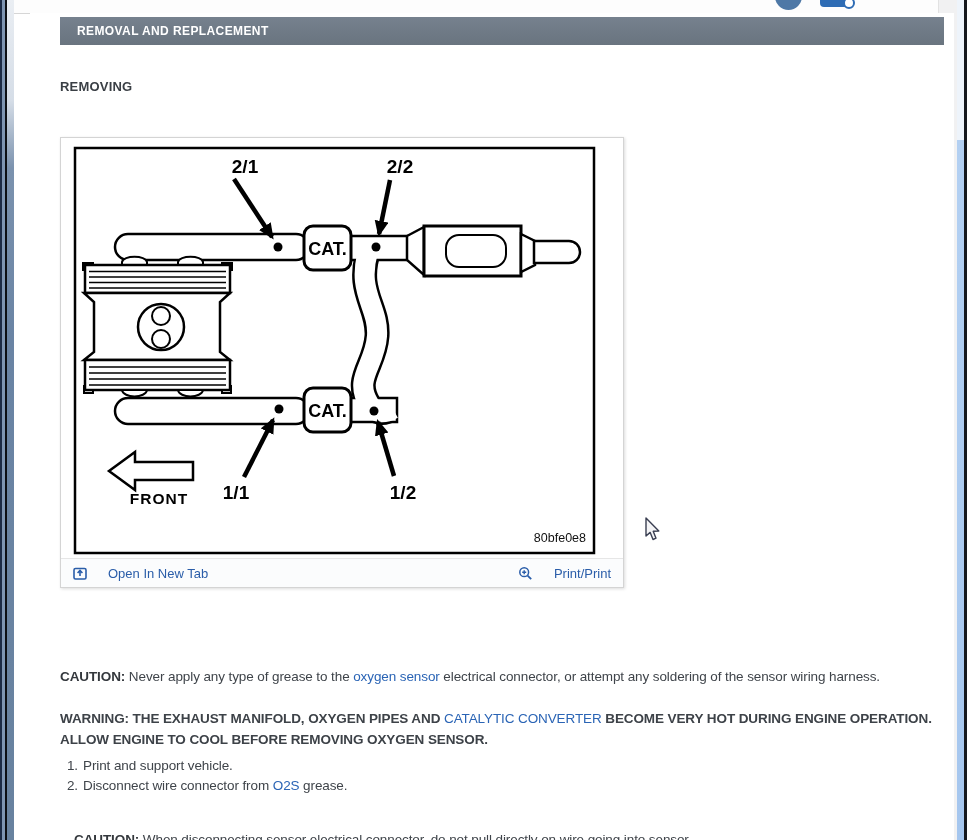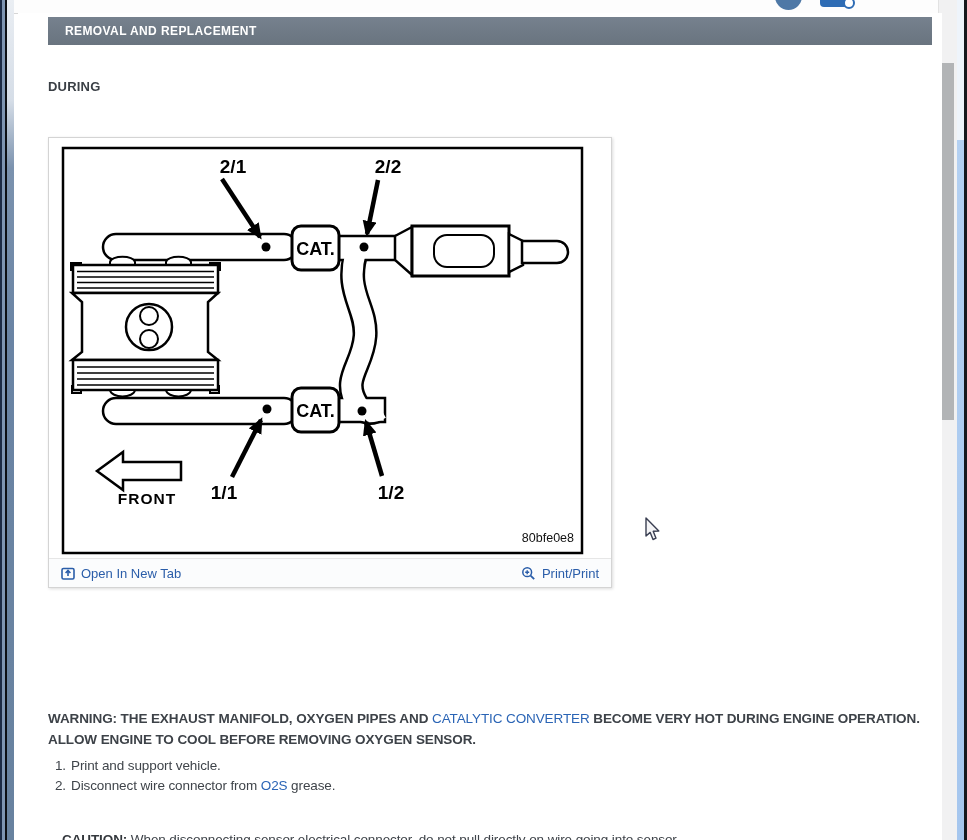--- a/index.html
+++ b/index.html
@@ -18,41 +18,41 @@
   .right-dark{position:absolute;left:964px;width:3px;top:0;bottom:0;background:#15181d;}
   
   .sb-track{position:absolute;left:938px;width:18px;top:0;bottom:0;background:#f1f1f2;border-left:1px solid #e2e2e2;}
   .sb-thumb{position:absolute;left:940px;width:14px;top:63px;height:357px;background:#b2b4b6;}
   
   .topbar{position:absolute;left:14px;top:0;width:924px;height:13px;background:#fdfdfd;border-bottom:1px solid #d6d6d6;overflow:hidden;}
   .avatar-cut{position:absolute;left:761px;top:-17px;width:27px;height:27px;border-radius:50%;background:#4e78a6;}
   .print-cut{position:absolute;left:806px;top:-13px;width:28px;height:20px;border-radius:4px;background:#2e6cb4;}
   .print-badge{position:absolute;left:829px;top:-3px;width:8px;height:8px;border-radius:50%;background:#fff;border:2px solid #2e6cb4;}
   
-  .content{position:absolute;left:18px;top:13px;width:924px;height:827px;background:#fff;}
+  .content{position:absolute;left:30px;top:13px;width:924px;height:827px;background:#fff;}
   .section-header{
     position:absolute;left:30px;top:4px;width:884px;height:28px;box-sizing:border-box;
     background:linear-gradient(180deg,#76818e,#69747f);
     color:#ffffff;font-size:12px;font-weight:bold;letter-spacing:.4px;
     line-height:28px;padding-left:17px;
   }
   .removal-heading{position:absolute;left:30px;top:66px;font-size:13px;font-weight:bold;color:#3a3f45;letter-spacing:.2px;}
   
   .figure-card{
     position:absolute;left:30px;top:124px;width:564px;height:451px;box-sizing:border-box;
     background:#fff;border:1px solid #d4d4d4;box-shadow:1px 1px 3px rgba(0,0,0,.14);
   }
   .diagram{position:absolute;left:12px;top:8px;}
   .figure-footer{
     position:absolute;left:0;right:0;bottom:0;height:29px;
     border-top:1px solid #e6e6e6;background:#fbfcfd;
     display:flex;justify-content:space-between;align-items:center;
     padding:0 12px;box-sizing:border-box;
   }
-  .fig-link{display:flex;align-items:center;gap:6px;color:#2a5da9;font-size:13px;text-decoration:none;cursor:pointer;}
+  .fig-link{display:flex;align-items:center;gap:21px;color:#2a5da9;font-size:13px;text-decoration:none;cursor:pointer;}
   .fig-link svg{display:block;}
   
   .para{position:absolute;width:885px;font-size:13.5px;line-height:20px;color:#3f444a;letter-spacing:-0.1px;}
   .para b{color:#34383d;}
   .caution1{left:30px;top:640px;}
   .warning{left:30px;top:681px;font-weight:bold;line-height:21px;color:#3d4248;}
   .steps{position:absolute;left:33px;top:743px;font-size:13.5px;line-height:20px;color:#3f444a;letter-spacing:-0.1px;}
   .step{display:flex;}
   .step .num{width:15px;text-align:right;margin-right:5px;flex:none;}
   .caution2{left:44px;top:803px;}
@@ -81,21 +81,21 @@
   <div class="print-cut"></div>
   <div class="print-badge"></div>
 </div>
 
 <div class="content">
 
   <div class="section-header">
     <span>REMOVAL AND REPLACEMENT</span>
   </div>
 
-  <div class="removal-heading">DURING</div>
+  <div class="removal-heading">REMOVING</div>
 
   <div class="figure-card">
     <svg class="diagram" width="523" height="409" viewBox="0 0 523 409" xmlns="http://www.w3.org/2000/svg">
       <defs>
         <marker id="ah" markerUnits="userSpaceOnUse" markerWidth="18" markerHeight="16" refX="13" refY="7" orient="auto">
           <path d="M0,0 L16,7 L0,14 Z" fill="#000"></path>
         </marker>
       </defs>
 
       <rect x="2" y="2" width="519" height="405" fill="#ffffff" stroke="#000" stroke-width="2.5"></rect>
@@ -174,20 +174,21 @@
         <svg width="15" height="15" viewBox="0 0 15 15">
           <circle cx="6.2" cy="6.2" r="4.4" fill="none" stroke="#2a5da9" stroke-width="1.5"></circle>
           <path d="M 6.2,4.2 V 8.2 M 4.2,6.2 H 8.2" stroke="#2a5da9" stroke-width="1.4"></path>
           <line x1="9.6" y1="9.6" x2="13.2" y2="13.2" stroke="#2a5da9" stroke-width="1.8"></line>
         </svg>
         <span>Print/Print</span>
       </a>
     </div>
   </div>
 
+  <p class="para caution1"><b>CAUTION:</b><span> Never apply any type of grease to the </span><a class="inline-link">oxygen sensor</a><span> electrical connector, or attempt any soldering of the sensor wiring harness.</span></p>
 
   <p class="para warning"><span>WARNING: THE EXHAUST MANIFOLD, OXYGEN PIPES AND </span><a class="inline-link">CATALYTIC CONVERTER</a><span> BECOME VERY HOT DURING ENGINE OPERATION. ALLOW ENGINE TO COOL BEFORE REMOVING OXYGEN SENSOR.</span></p>
 
   <div class="steps">
     <div class="step">
       <span class="num">1.</span>
       <span><span>Print and support vehicle.</span><a class="inline-link"></a><span></span></span>
     </div>
     <div class="step">
       <span class="num">2.</span>

